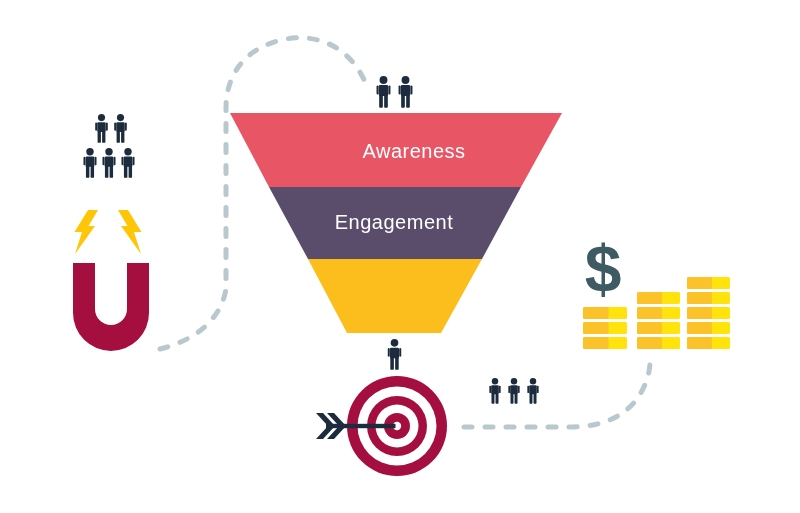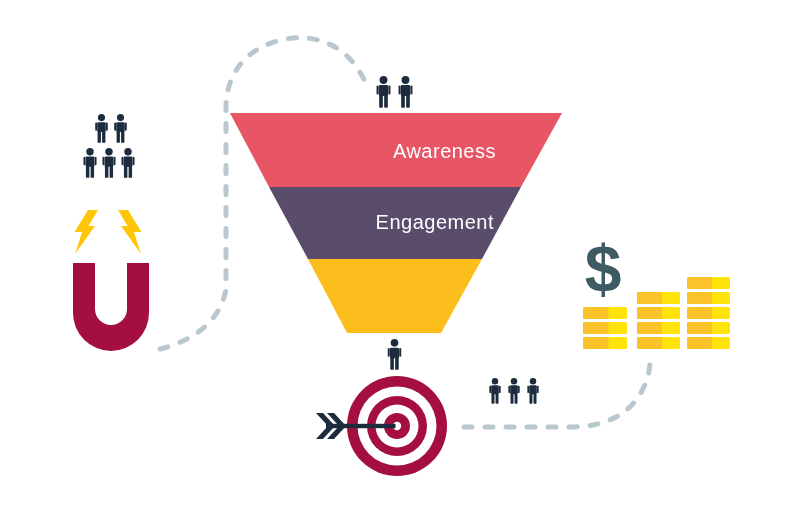--- a/index.html
+++ b/index.html
@@ -15,22 +15,22 @@
   }
   .people-fill{fill:var(--navy,#1C2B3D);}
   .crimson-fill{fill:var(--crimson,#A50F3F);}
   .navy-fill{fill:var(--navy,#1C2B3D);}
   .bolt-fill{fill:var(--bolt-yellow,#FFC608);}
   .white-fill{fill:#FFFFFF;}
   .stage-label{
     position:absolute;color:var(--label-text,#FFFFFF);
     font-size:20px;line-height:21px;text-align:center;letter-spacing:0.5px;
   }
-  .lbl-awareness{left:296px;top:141px;width:200px;text-align:right;}
-  .lbl-engagement{left:294px;top:212px;width:200px;text-align:right;}
+  .lbl-awareness{left:314px;top:141px;width:200px;}
+  .lbl-engagement{left:294px;top:212px;width:200px;}
   .lbl-remarketing{left:329px;top:266px;width:130px;}
   .dollar{
     position:absolute;left:575px;top:237px;width:56px;
     font-size:66px;line-height:64px;font-weight:bold;text-align:center;
     color:var(--slate-teal,#3E5A62);
   }
 </style>
 </head>
 <body>
 

